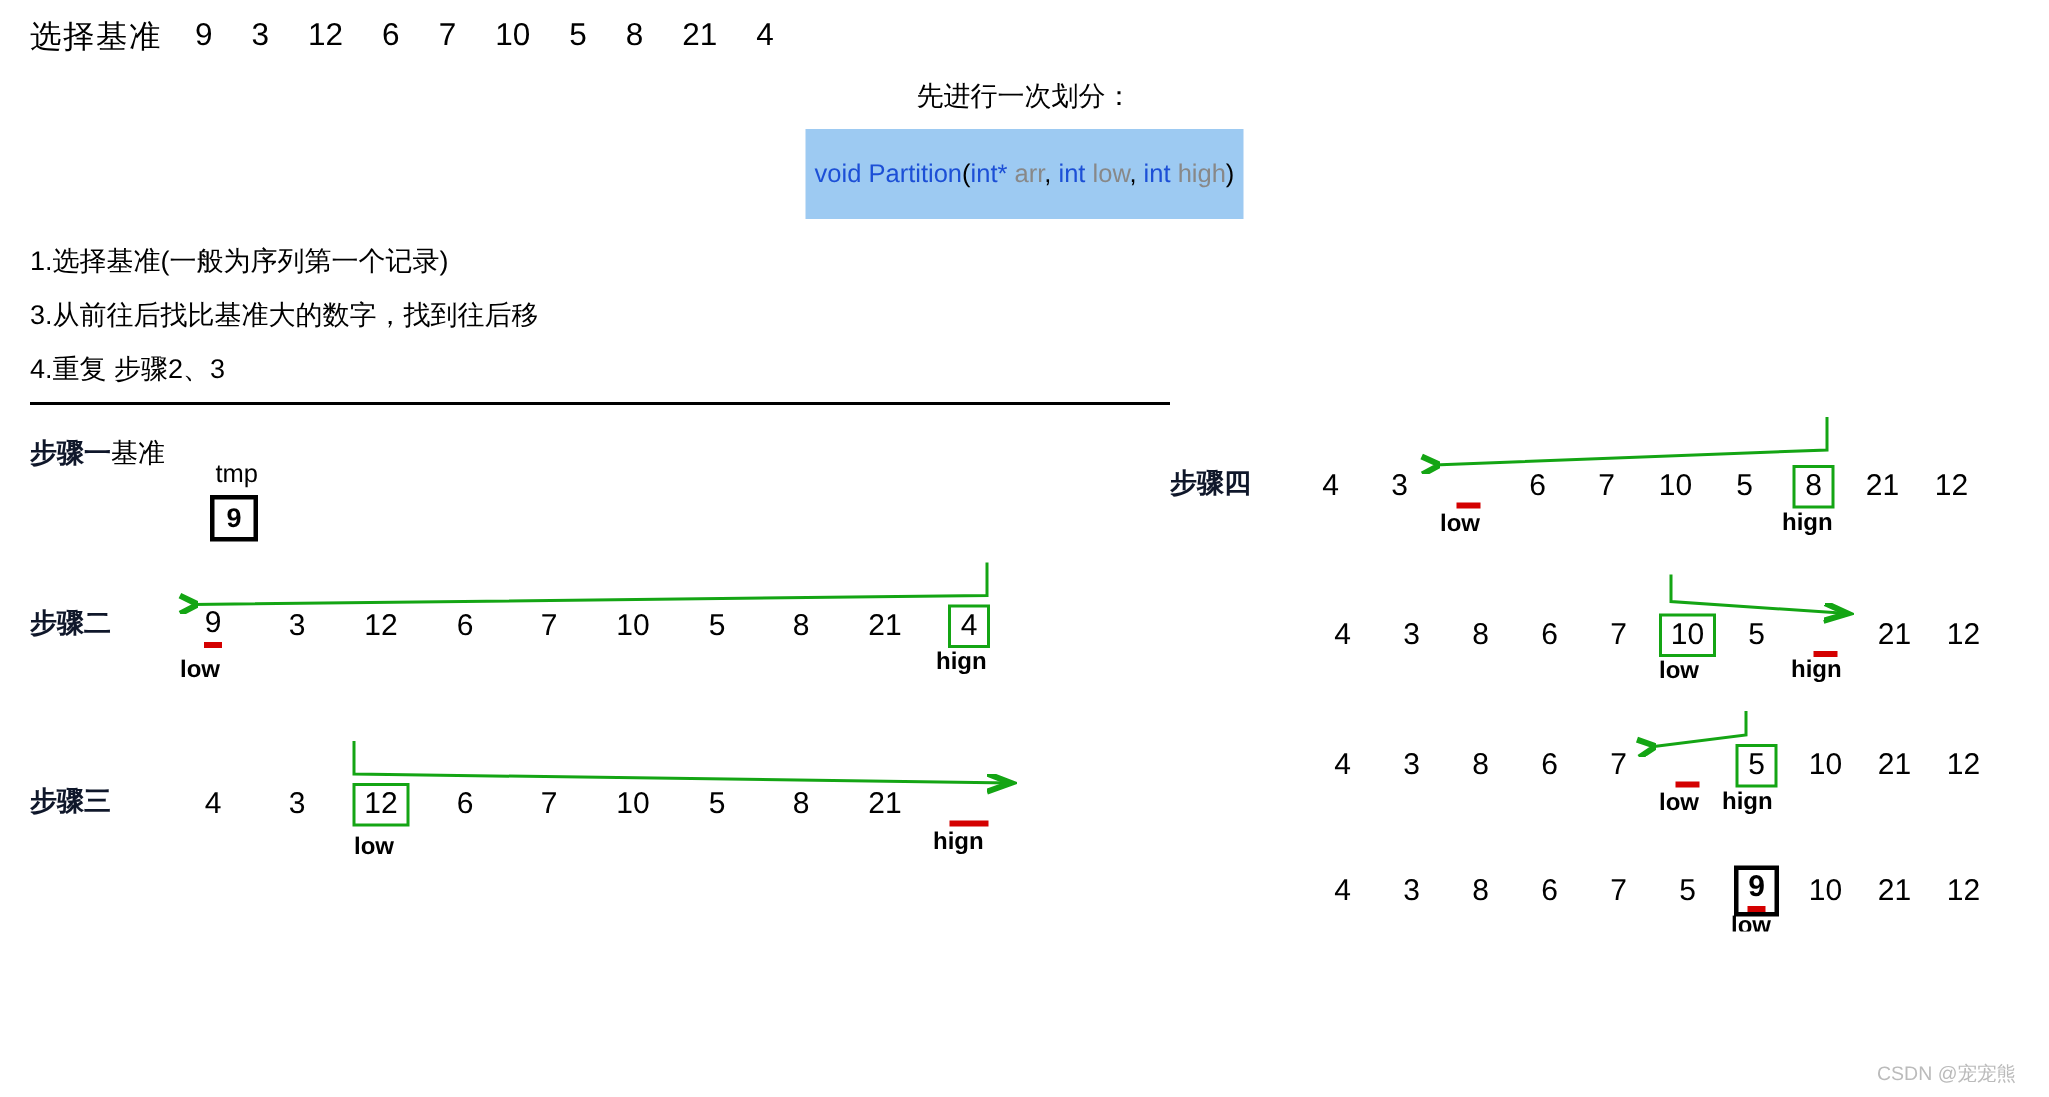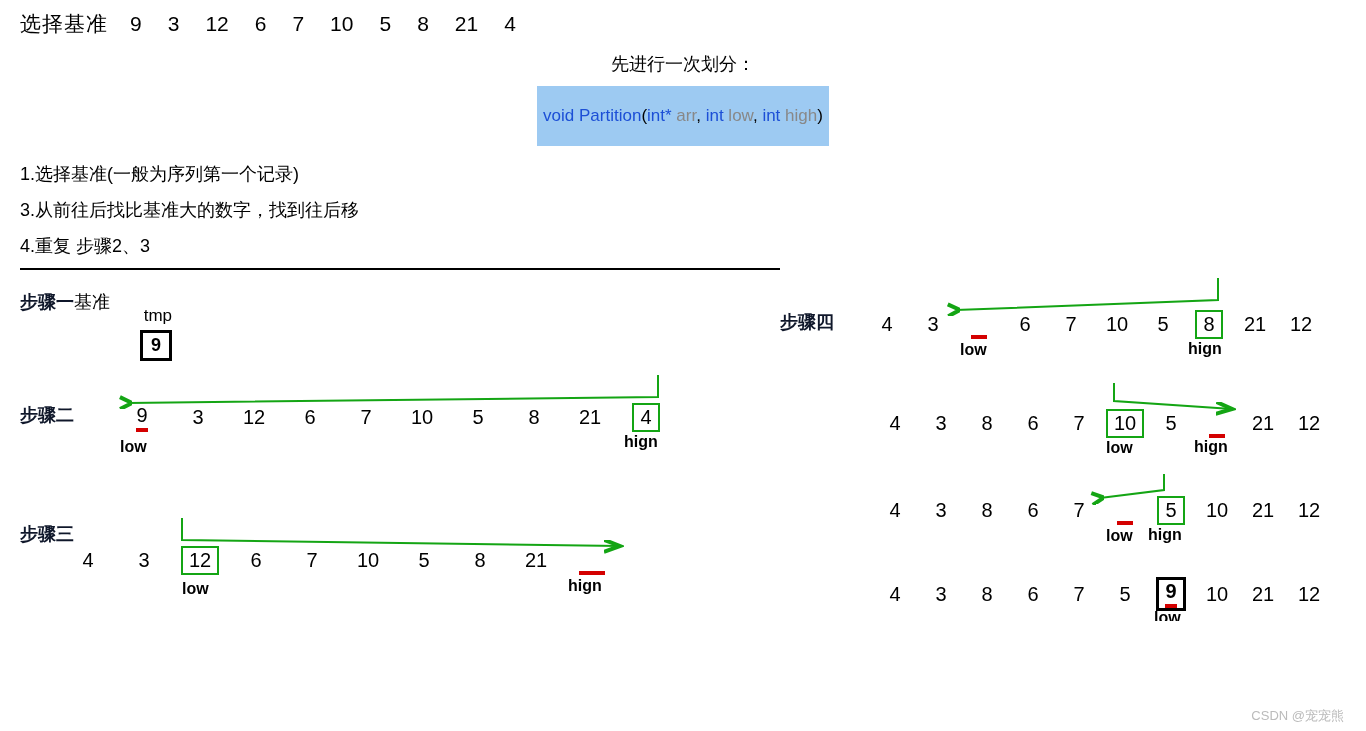--- a/index.html
+++ b/index.html
@@ -114,21 +114,21 @@
           <span class="cell">7</span>
           <span class="cell">10</span>
           <span class="cell">5</span>
           <span class="cell">8</span>
           <span class="cell">21</span>
           <span class="cell"><span class="box-green">4</span><span class="tag" style="left:6px; top:30px;">hign</span></span>
         </div>
       </div>
     </div>
 
-    <div class="step-row" style="margin-top:90px;flex-direction:column;">
+    <div class="step-row" style="margin-top:90px;">
       <span class="step-label">步骤三</span>
       <div class="diagram" style="margin-left:40px;">
         <svg class="arrow" style="left:112px; top:-32px;" width="460" height="42">
           <defs>
               <marker id="ah2" markerWidth="10" markerHeight="10" refX="8" refY="3" orient="auto">
                 <path d="M0,0 L8,3 L0,6" fill="none" stroke="#14a514" stroke-width="2"></path>
               </marker>
             </defs>
           <path d="M10,4 L10,26 L448,32" fill="none" stroke="#14a514" stroke-width="2" marker-end="url(#ah2)"></path>
         </svg>

